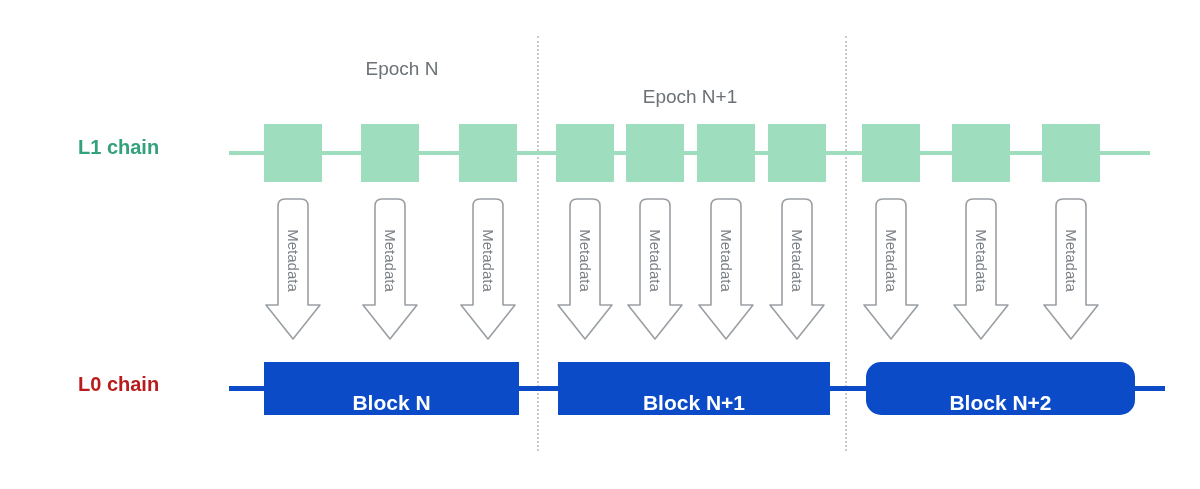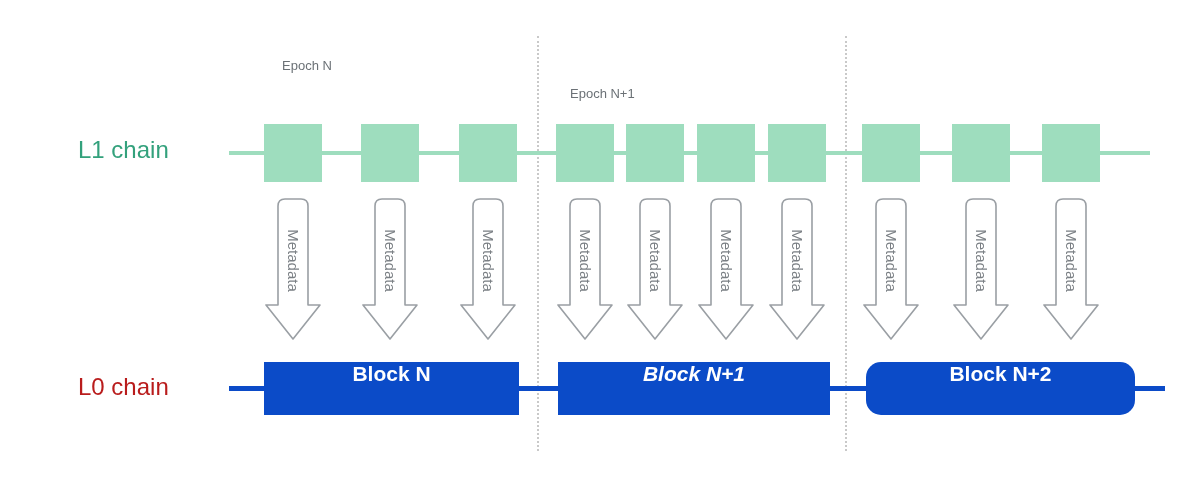--- a/index.html
+++ b/index.html
@@ -14,38 +14,39 @@
     position: relative;
     width: 1200px;
     height: 489px;
     background: #ffffff;
     overflow: hidden;
   }
 
   
   .epoch-label {
     position: absolute;
-    font-size: 13px;
+    font-size: 19px;
     color: #6b7176;
     white-space: nowrap;
+    text-align: center;
     font-family: "Liberation Sans", sans-serif;
   }
   .epoch-divider {
     position: absolute;
     top: 36px;
     width: 0px;
     height: 415px;
     border-left: 2px dotted #c9c9c9;
   }
 
   
   .row-label {
     position: absolute;
-    font-size: 24px;
-    font-weight: normal;
+    font-size: 20px;
+    font-weight: bold;
     white-space: nowrap;
     font-family: "Liberation Sans", sans-serif;
   }
   #l1-label { color: #33a17c; left: 78px; top: 136px; }
   #l0-label { color: #b91c1c; left: 78px; top: 373px; }
 
   
   #l1-baseline {
     position: absolute;
     left: 229px;
@@ -102,21 +103,21 @@
     width: 936px;
     height: 5px;
     background: #0b4bc8;
   }
   .l0-block {
     position: absolute;
     top: 362px;
     height: 53px;
     background: #0b4bc8;
     display: flex;
-    align-items: flex-start;
+    align-items: flex-end;
     justify-content: center;
   }
   .l0-block span {
     color: #ffffff;
     font-size: 21px;
     font-weight: bold;
     white-space: nowrap;
     font-family: "Liberation Sans", sans-serif;
   }
 </style>
@@ -228,21 +229,21 @@
         </div>
       </div>
     </div>
 
   <div class="row-label" id="l0-label">L0 chain</div>
   <div id="l0-baseline"></div>
   <div id="l0-blocks-layer">
       <div class="l0-block" style="left: 264px; width: 255px;">
         <span>Block N</span>
       </div>
-      <div class="l0-block" style="left: 558px; width: 272px; font-style: italic;">
+      <div class="l0-block" style="left: 558px; width: 272px;">
         <span>Block N+1</span>
       </div>
       <div class="l0-block" style="left: 866px; width: 269px; border-radius: 15px;">
         <span>Block N+2</span>
       </div>
     </div>
 
 </div>
 
 </body></html>

